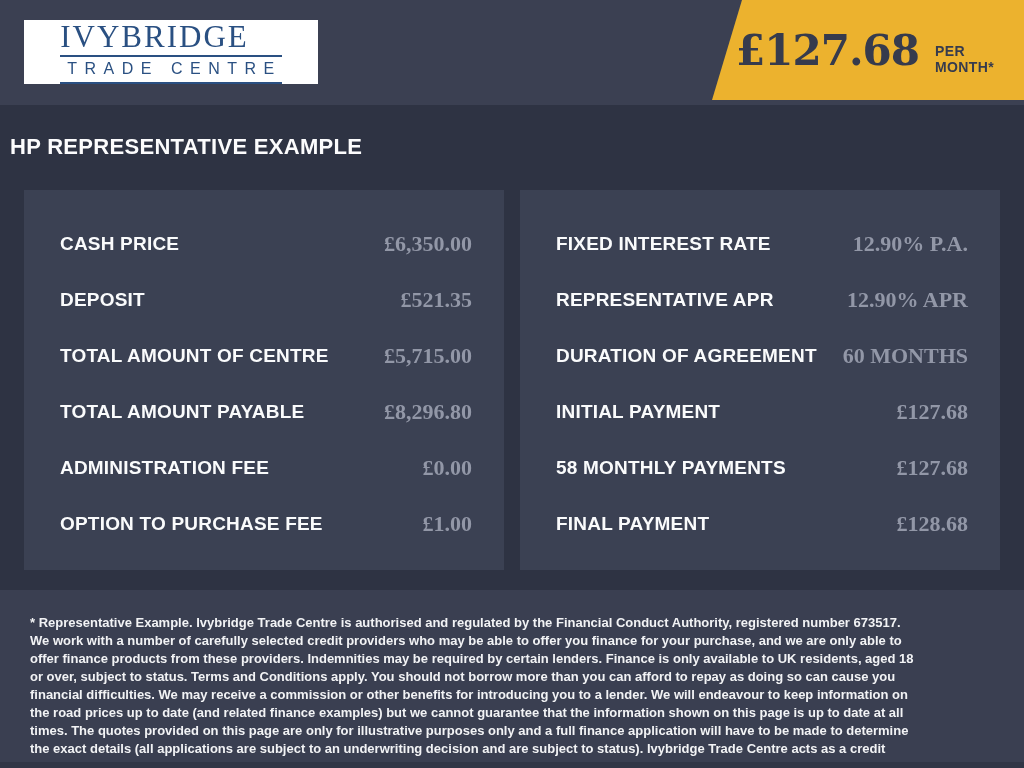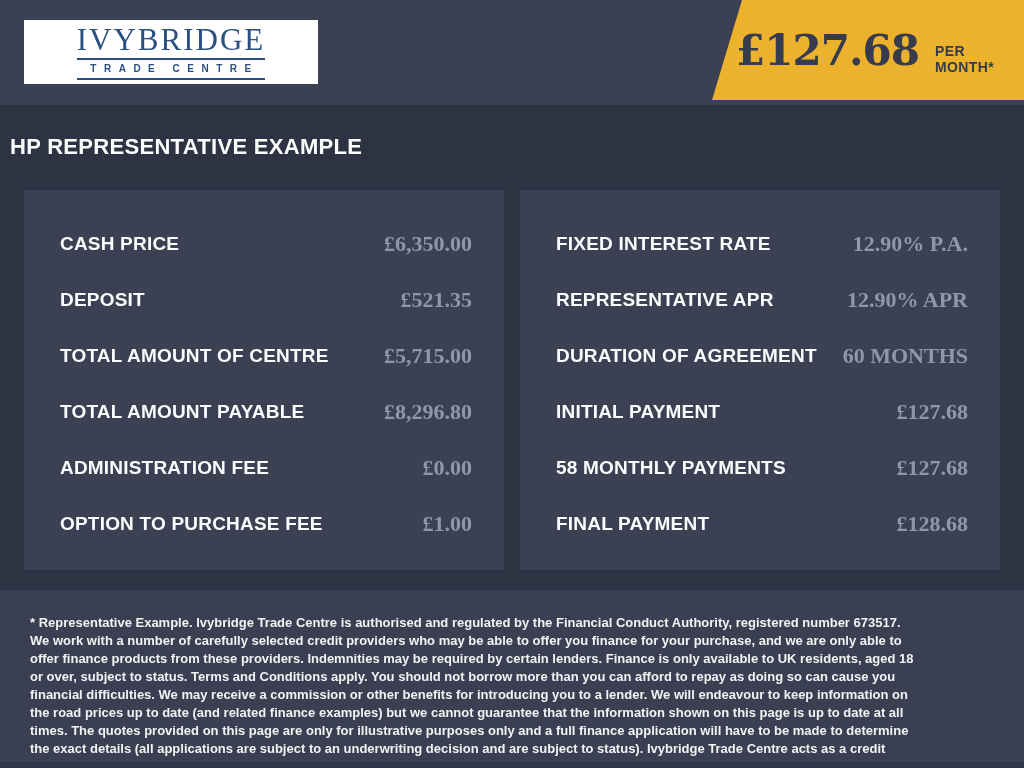--- a/index.html
+++ b/index.html
@@ -10,28 +10,28 @@
     overflow: hidden;
   }
   .page { position: relative; width: 1024px; height: 768px; background: #2E3343; }
 
   
   .header { position: absolute; top: 0; left: 0; width: 1024px; height: 105px; background: #3B4052; }
   .logo-box {
     position: absolute; left: 24px; top: 20px; width: 294px; height: 64px;
     background: #ffffff; display: flex; align-items: center; justify-content: center;
   }
-  .logo-inner { text-align: center; }
+  .logo-inner { text-align: left; }
   .logo-title {
     font-family: "Liberation Serif", serif;
     font-size: 31px; letter-spacing: 2px; color: #2A5082;
     line-height: 1; padding-bottom: 3px; border-bottom: 2px solid #2A5082;
   }
   .logo-sub {
-    font-size: 10px; letter-spacing: 7.5px; color: #2A5082; font-weight: bold;
+    font-size: 16px; letter-spacing: 7.5px; color: #2A5082; font-weight: normal;
     padding: 3px 0 4px 7px; border-bottom: 2px solid #2A5082;
   }
   .banner {
     position: absolute; top: 0; right: 0; width: 314px; height: 100px;
     background: #ECB22E;
     clip-path: polygon(32px 0, 100% 0, 100% 100%, 2px 100%);
     display: flex; align-items: center; justify-content: center;
     padding-left: 26px; box-sizing: border-box;
   }
   .banner-amount {

